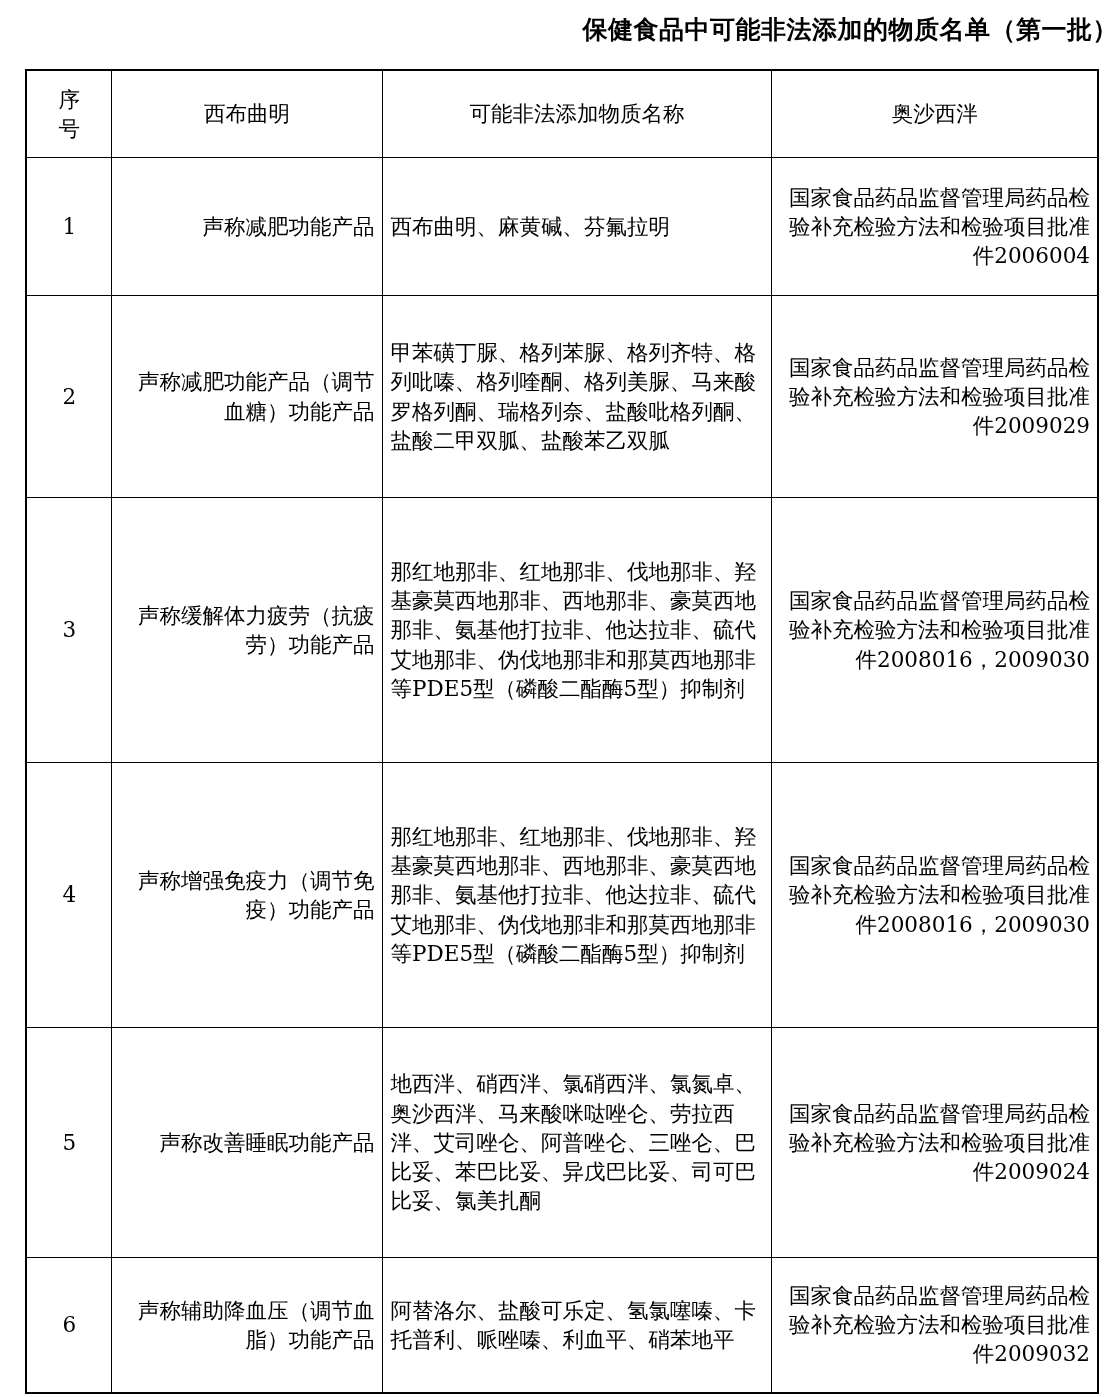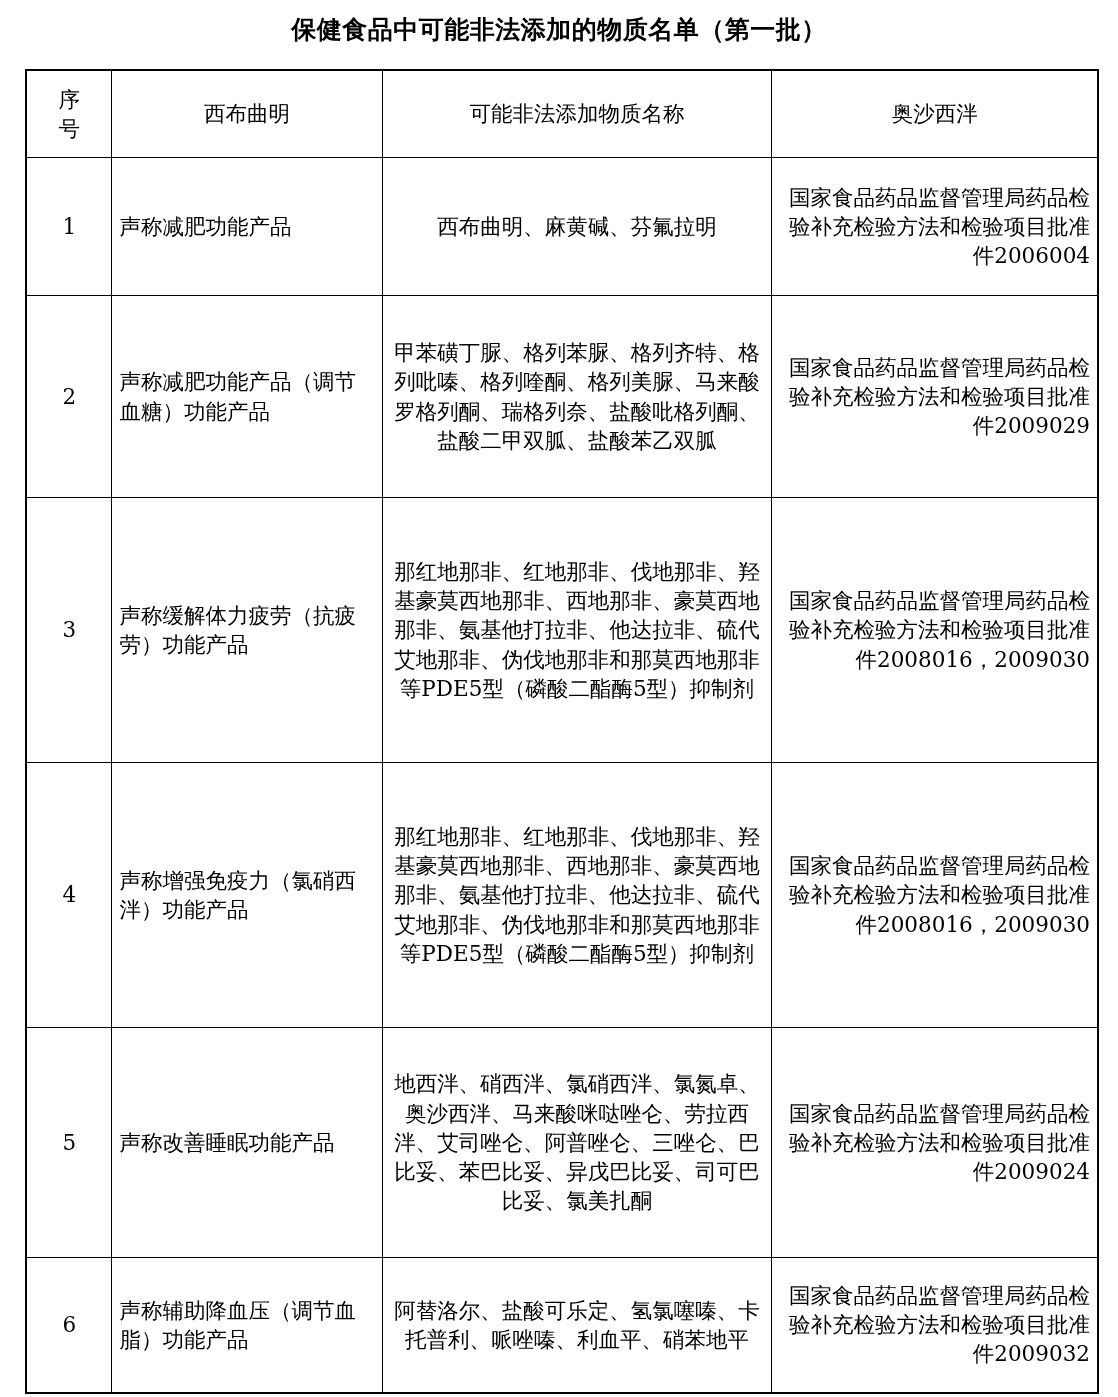--- a/index.html
+++ b/index.html
@@ -15,21 +15,21 @@
     color: #000000;
     overflow: hidden;
   }
   .page {
     position: relative;
     width: 1118px;
     height: 1397px;
     box-sizing: border-box;
   }
   .doc-title {
-    text-align: center;
+    text-align: right;
     font-size: 25px;
     font-weight: bold;
     letter-spacing: 0.5px;
     padding-top: 14px;
     padding-bottom: 0;
     line-height: 1.3;
     font-family: "DejaVu Serif", "Liberation Serif", serif;
   }
   table.substances {
     border-collapse: collapse;
@@ -72,27 +72,27 @@
     display: inline-block;
     width: 1.2em;
     word-break: break-all;
     white-space: normal;
   }
   td.cell-no {
     text-align: center;
     font-size: 22px;
   }
   td.cell-func {
-    text-align: left;
+    text-align: right;
     padding-left: 22px;
     padding-right: 10px;
     text-indent: 0;
   }
   td.cell-subs {
-    text-align: center;
+    text-align: left;
     padding-left: 10px;
     padding-right: 8px;
   }
   td.cell-basis {
     text-align: right;
     padding-left: 12px;
     padding-right: 6px;
   }
   
   tr.r-head { height: 88px; margin-top: 46px; }
@@ -139,21 +139,21 @@
         <td class="cell-basis">国家食品药品监督管理局药品检验补充检验方法和检验项目批准件2009029</td>
       </tr>
       <tr class="r3">
         <td class="cell-no">3</td>
         <td class="cell-func">声称缓解体力疲劳（抗疲劳）功能产品</td>
         <td class="cell-subs">那红地那非、红地那非、伐地那非、羟基豪莫西地那非、西地那非、豪莫西地那非、氨基他打拉非、他达拉非、硫代艾地那非、伪伐地那非和那莫西地那非等PDE5型（磷酸二酯酶5型）抑制剂</td>
         <td class="cell-basis">国家食品药品监督管理局药品检验补充检验方法和检验项目批准件2008016，2009030</td>
       </tr>
       <tr class="r4">
         <td class="cell-no">4</td>
-        <td class="cell-func">声称增强免疫力（氯硝西泮）功能产品</td>
+        <td class="cell-func">声称增强免疫力（调节免疫）功能产品</td>
         <td class="cell-subs">那红地那非、红地那非、伐地那非、羟基豪莫西地那非、西地那非、豪莫西地那非、氨基他打拉非、他达拉非、硫代艾地那非、伪伐地那非和那莫西地那非等PDE5型（磷酸二酯酶5型）抑制剂</td>
         <td class="cell-basis">国家食品药品监督管理局药品检验补充检验方法和检验项目批准件2008016，2009030</td>
       </tr>
       <tr class="r5">
         <td class="cell-no">5</td>
         <td class="cell-func">声称改善睡眠功能产品</td>
         <td class="cell-subs">地西泮、硝西泮、氯硝西泮、氯氮卓、奥沙西泮、马来酸咪哒唑仑、劳拉西泮、艾司唑仑、阿普唑仑、三唑仑、巴比妥、苯巴比妥、异戊巴比妥、司可巴比妥、氯美扎酮</td>
         <td class="cell-basis">国家食品药品监督管理局药品检验补充检验方法和检验项目批准件2009024</td>
       </tr>
       <tr class="r6">

